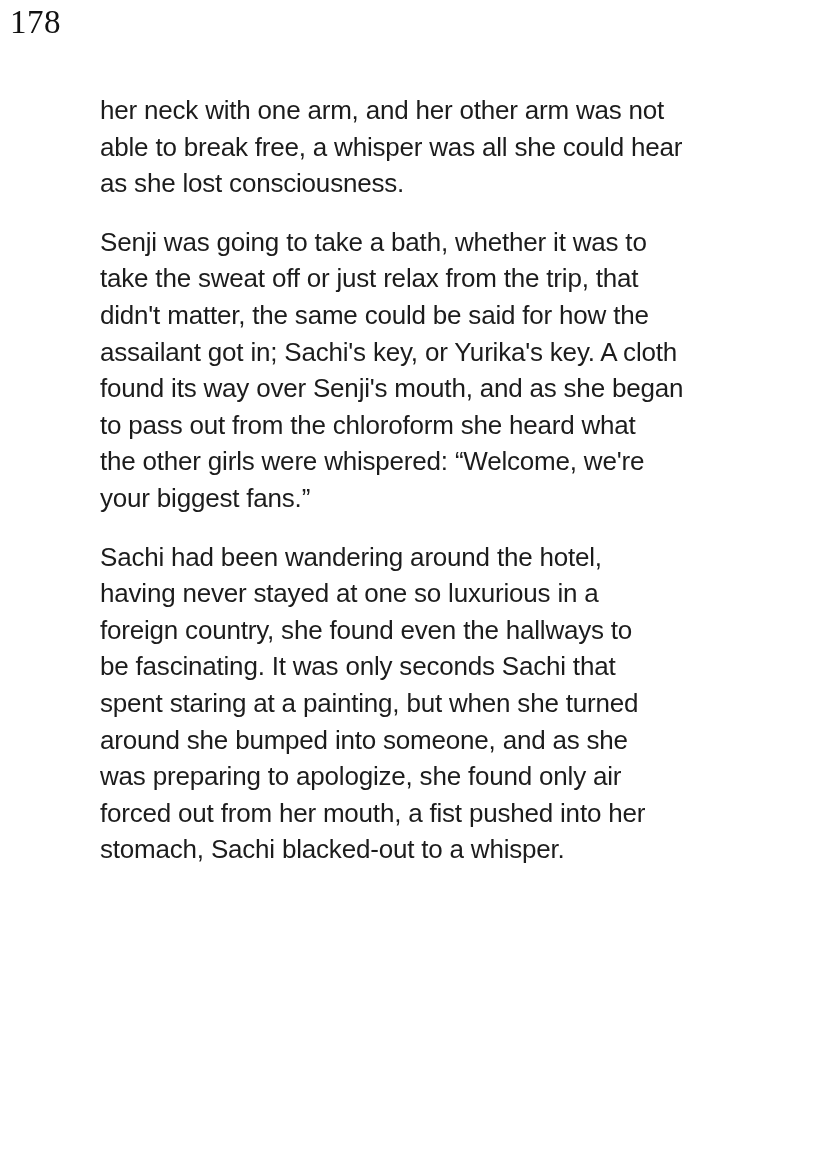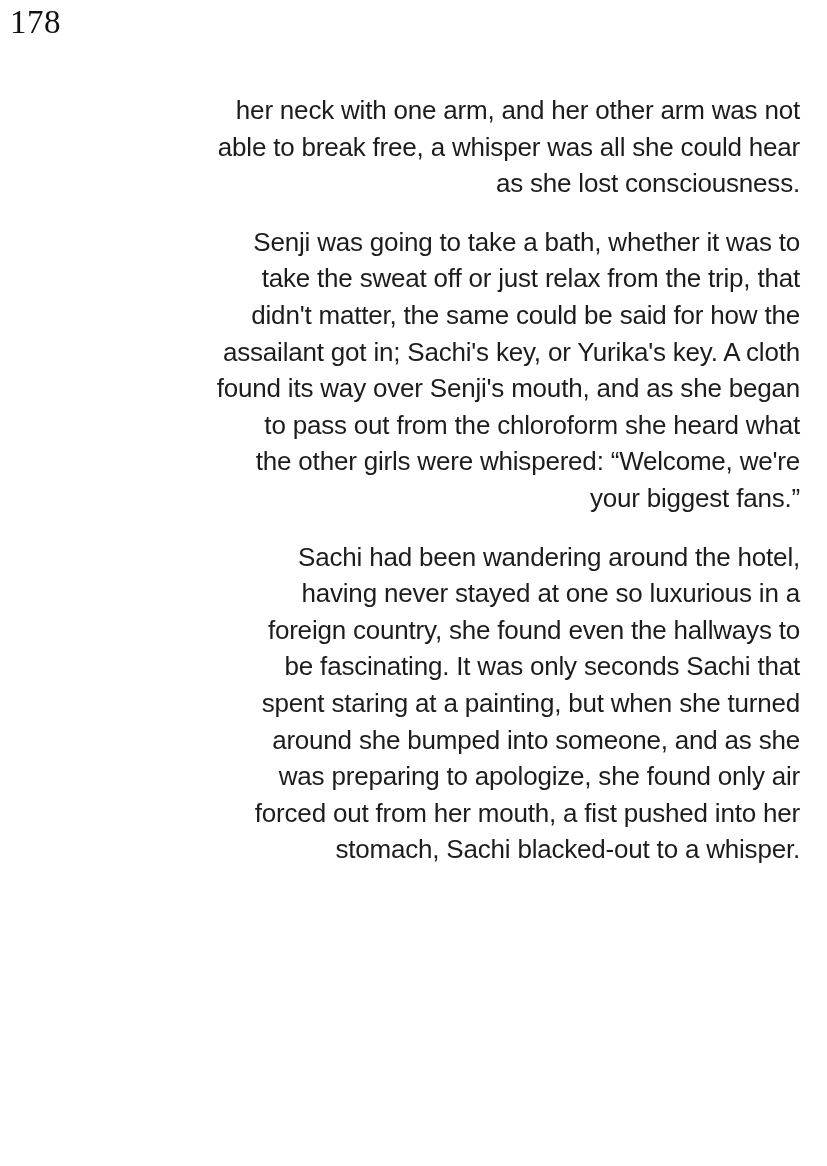--- a/index.html
+++ b/index.html
@@ -27,21 +27,20 @@
     font-size: 33px;
     font-weight: 400;
     color: #111111;
     letter-spacing: 0.5px;
   }
   .text-column {
     position: absolute;
     left: 100px;
     top: 92px;
     width: 700px;
-    text-align: right;
   }
   .text-column p {
     margin: 0 0 22px 0;
     font-family: "Liberation Sans", "DejaVu Sans", sans-serif;
     font-weight: 300;
     font-size: 26px;
     line-height: 36.6px;
     color: #1c1c1c;
     white-space: pre-line;
     letter-spacing: -0.2px;

